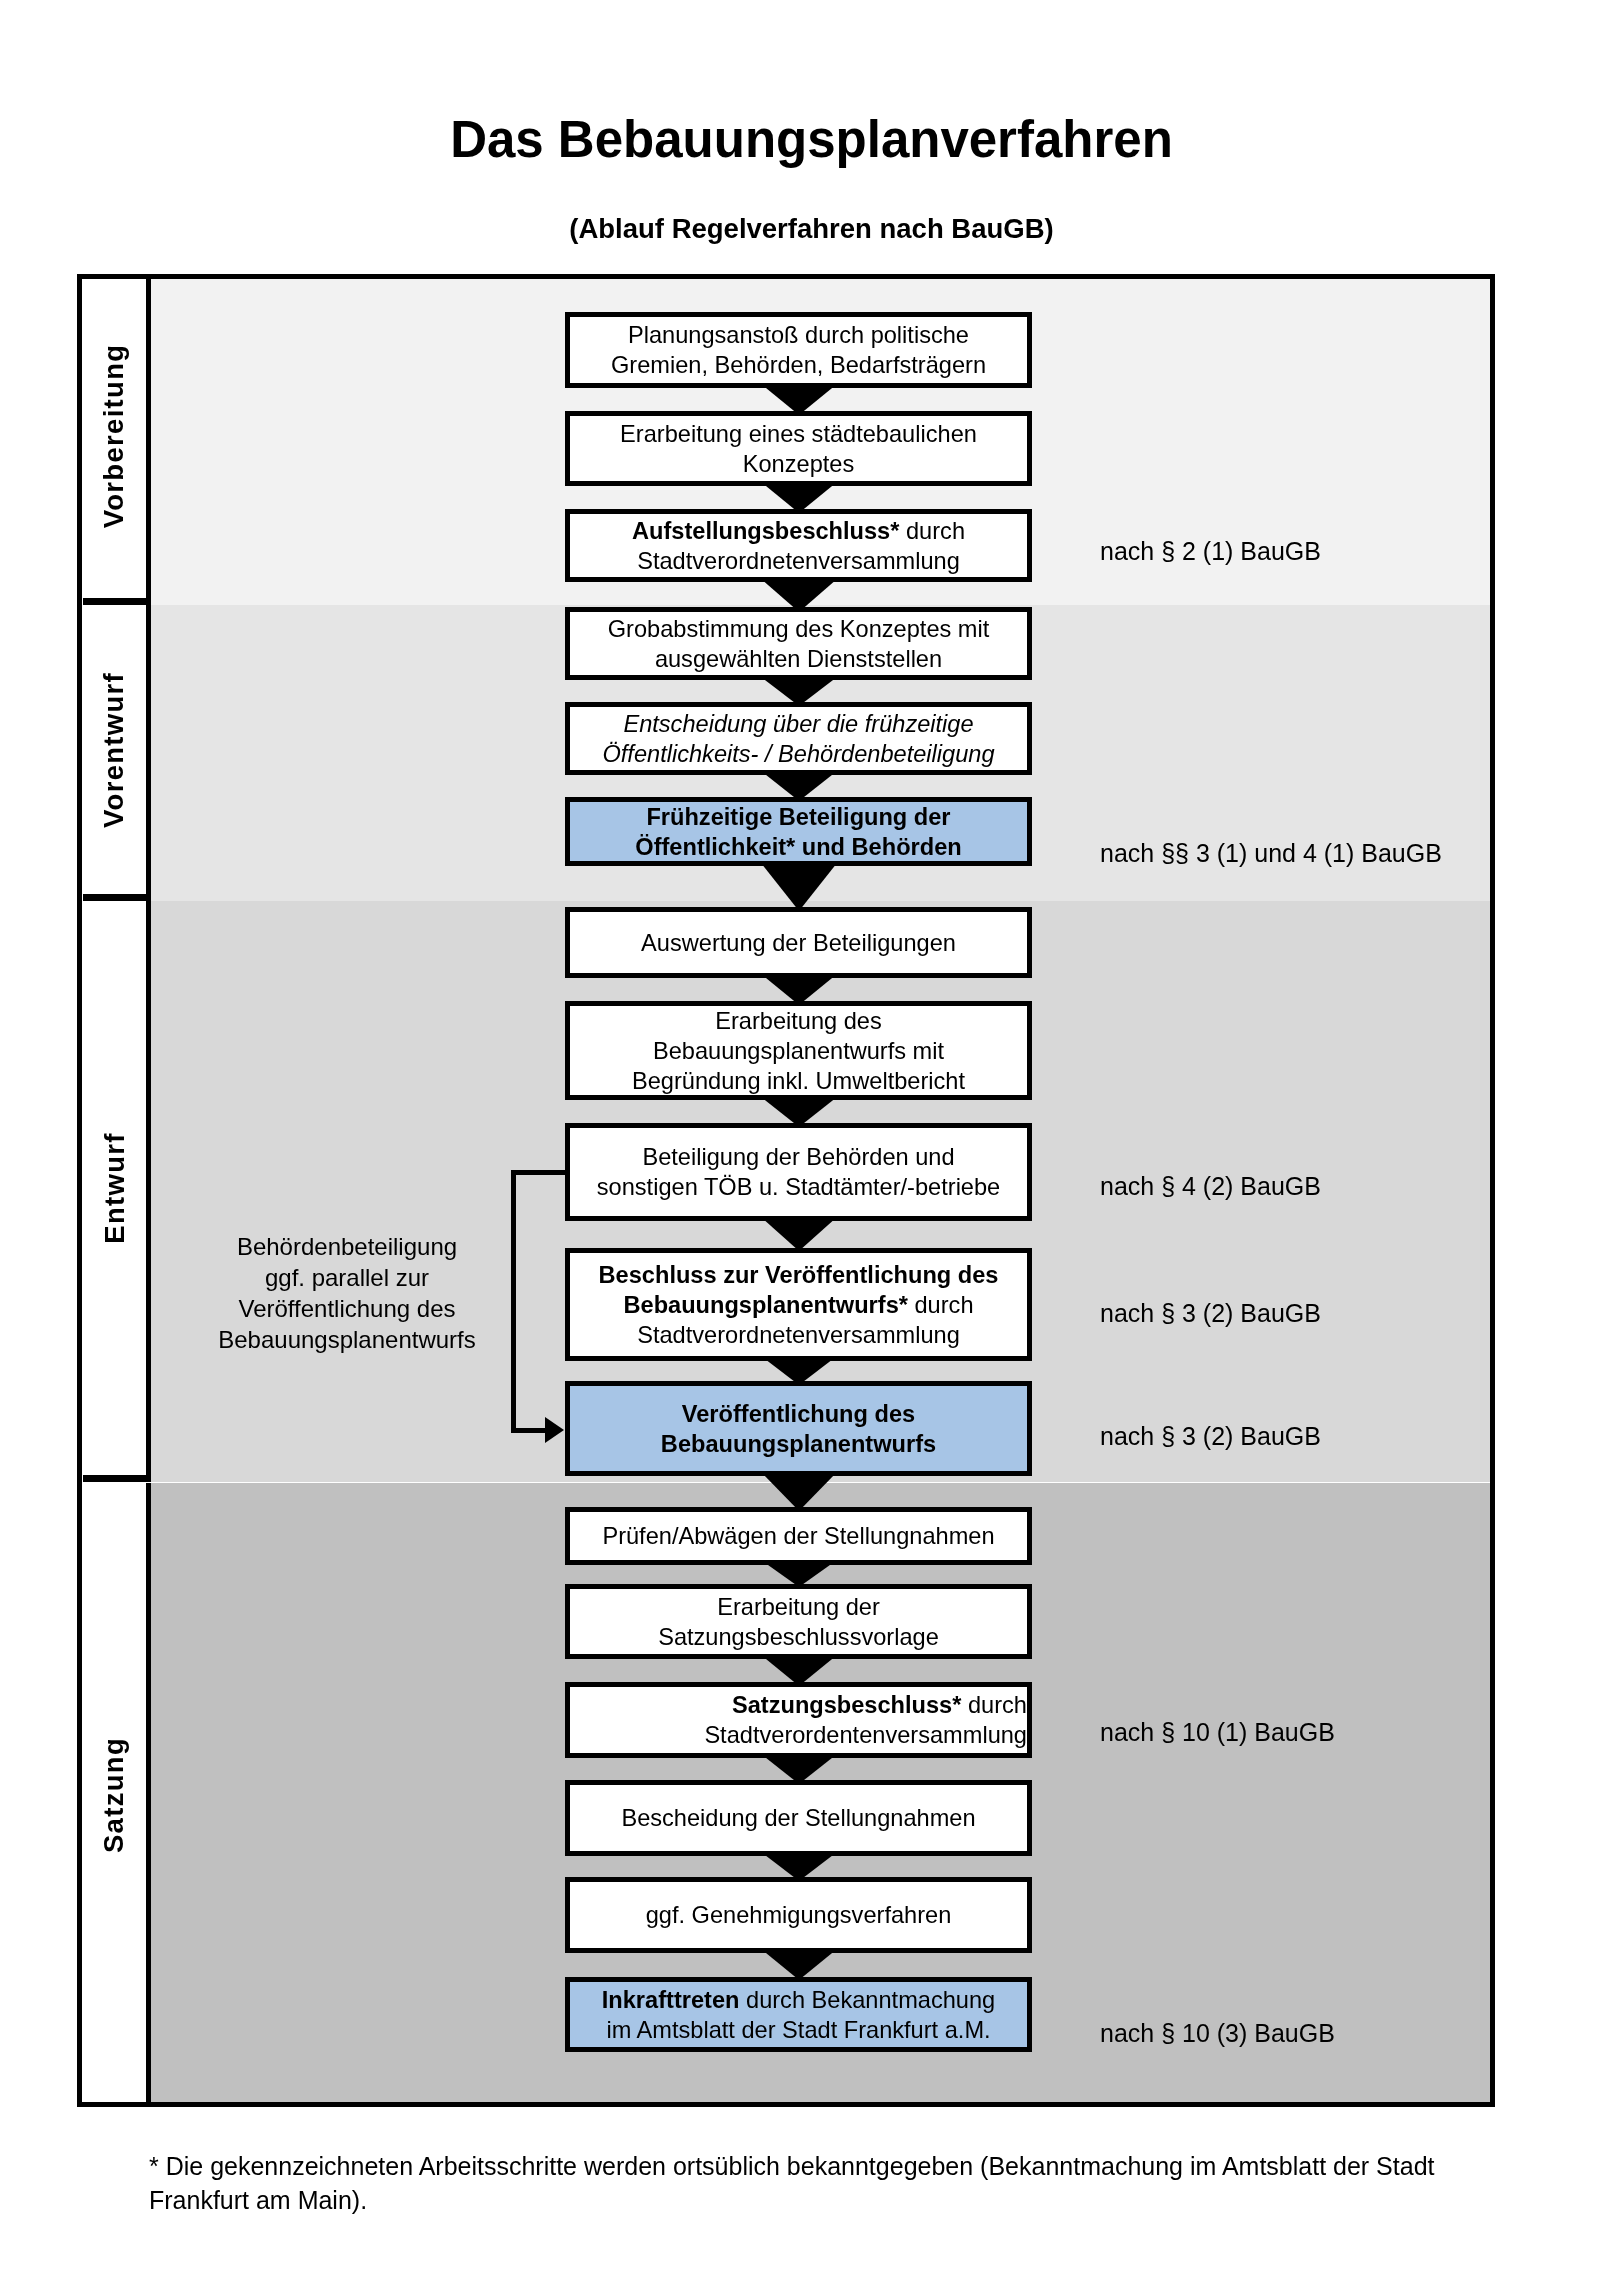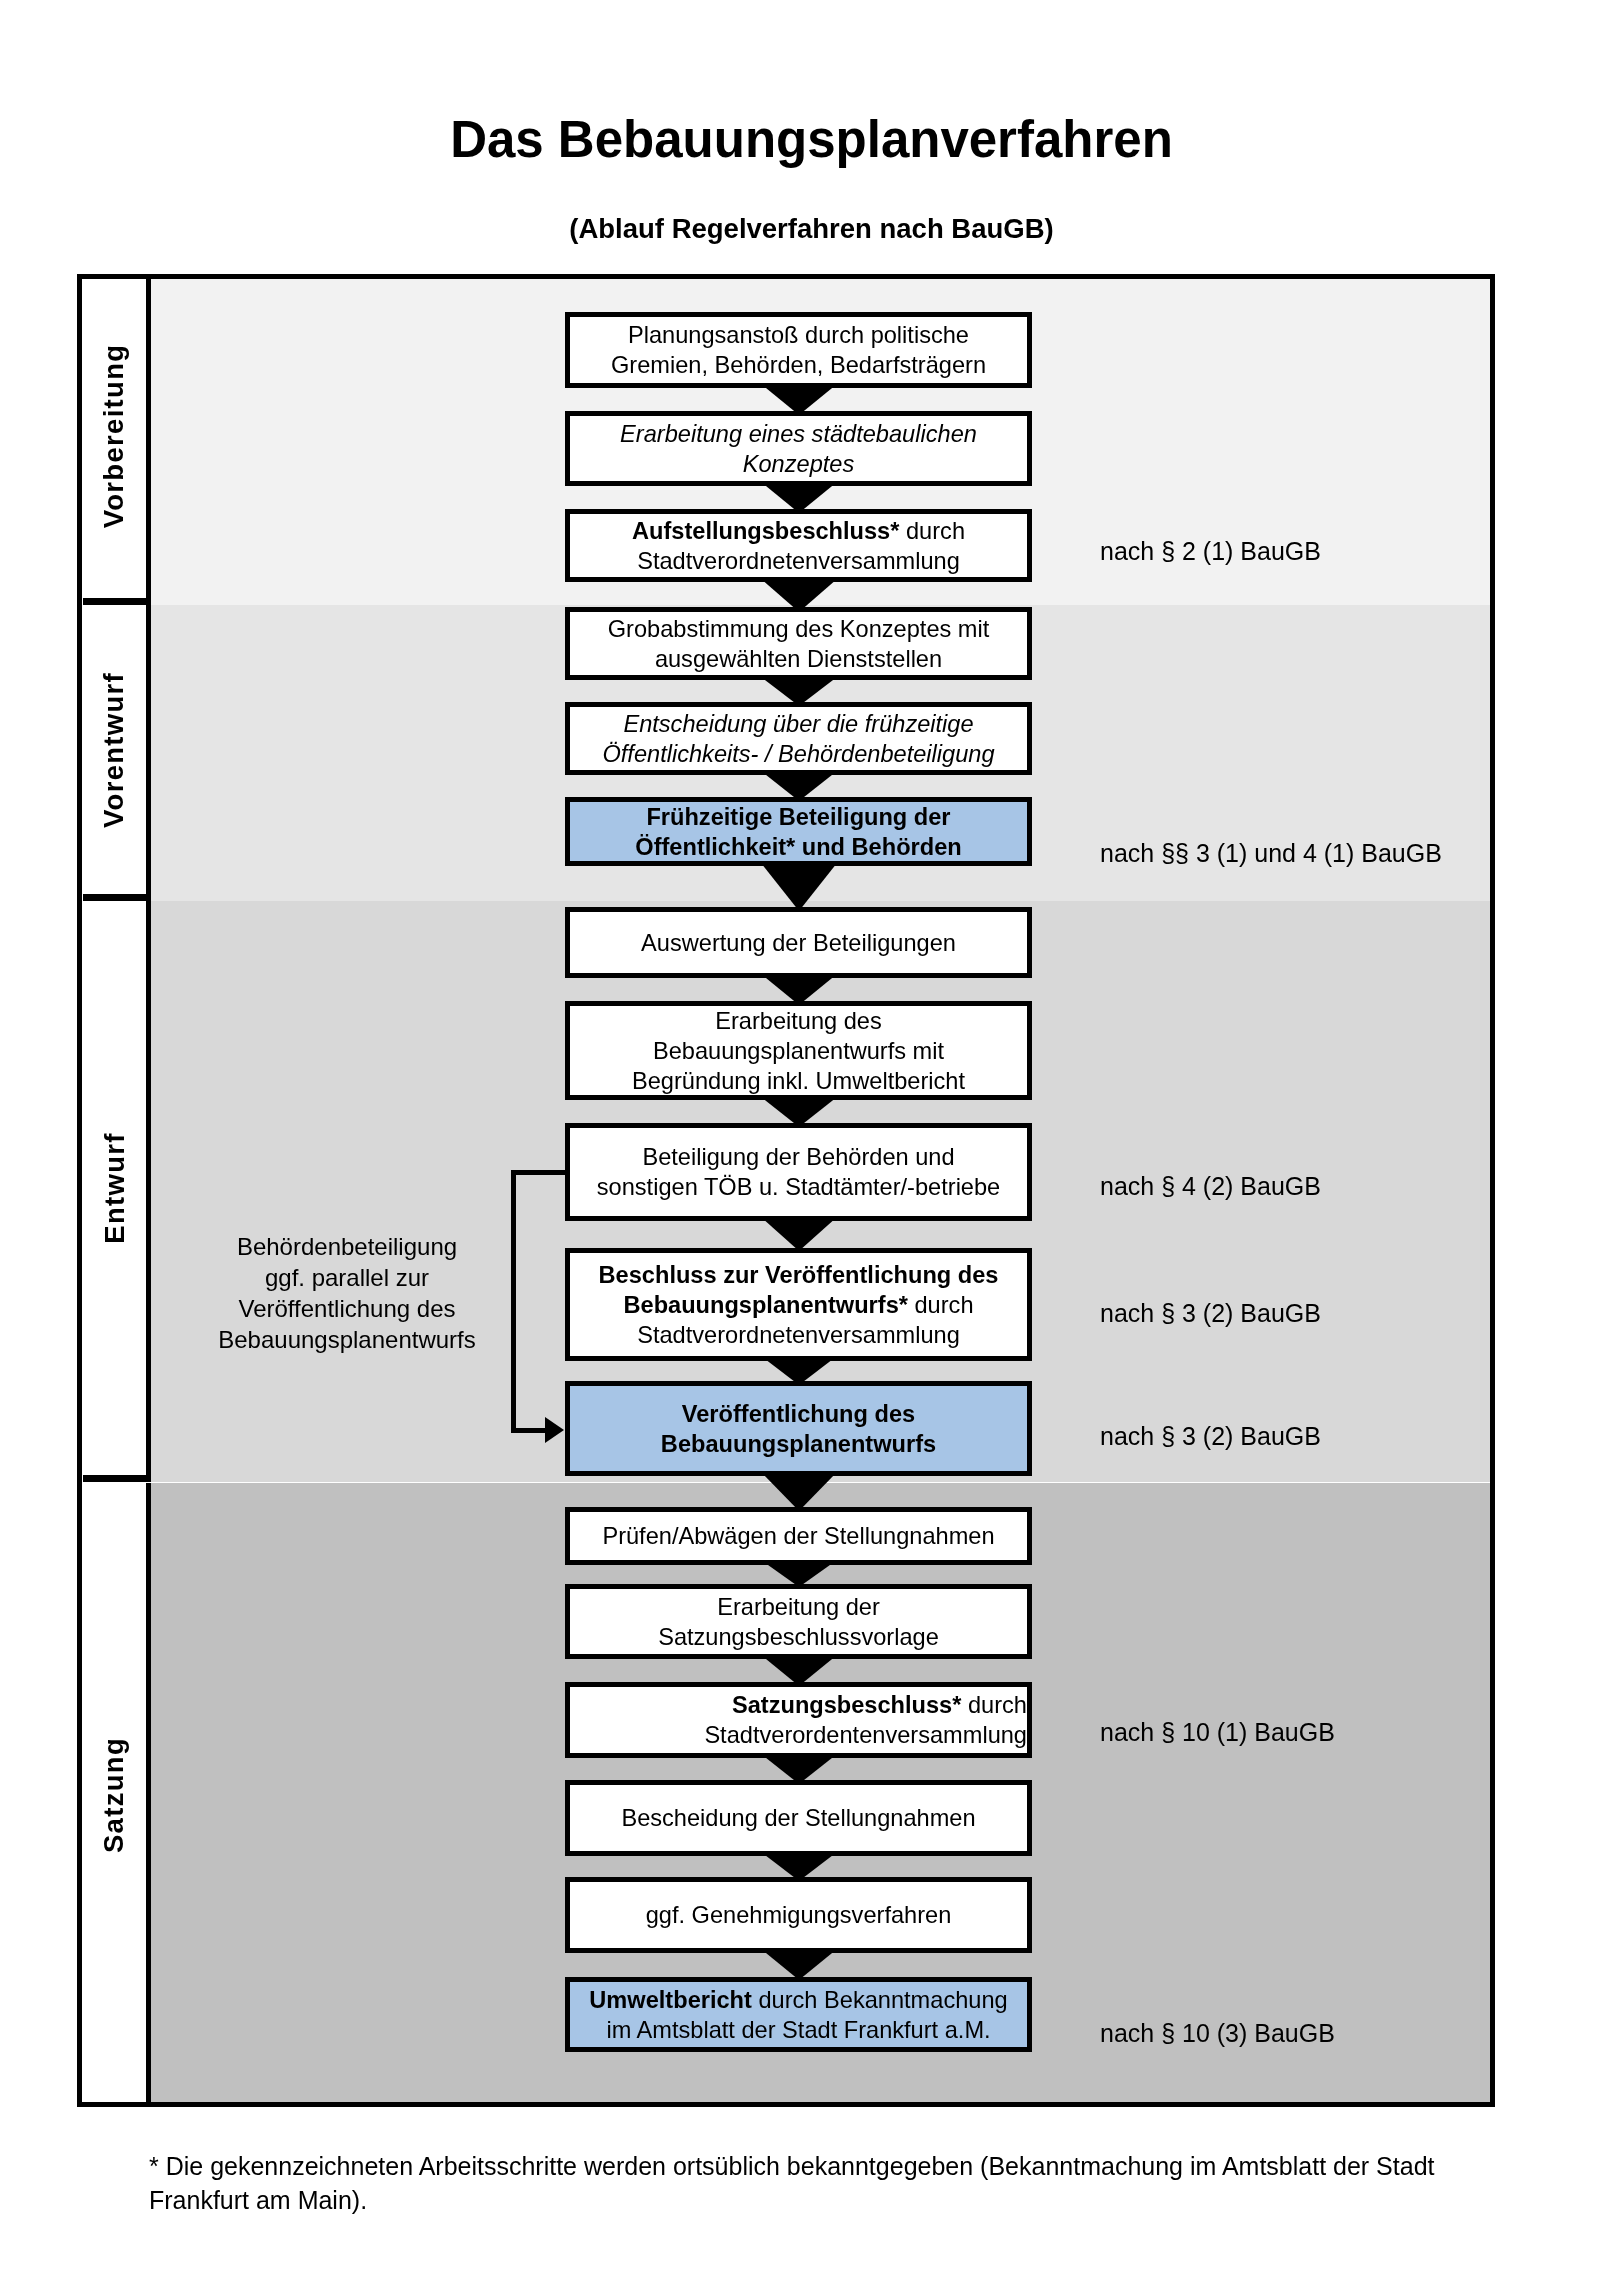--- a/index.html
+++ b/index.html
@@ -61,21 +61,21 @@
         <div class="phase-cell" style="top: 1483px; height: 624px;">
           <span>Satzung</span>
         </div>
       </div>
     <div id="frame"></div>
     <div id="fg">
         <div class="flowbox" style="top: 312px; height: 76px;">
           <div class="ln"><span class="">Planungsanstoß durch politische</span></div>
           <div class="ln"><span class="">Gremien, Behörden, Bedarfsträgern</span></div>
         </div>
-        <div class="flowbox" style="top: 411px; height: 75px; font-style: italic;">
+        <div class="flowbox" style="top: 411px; height: 75px;">
           <div class="ln"><span class="">Erarbeitung eines städtebaulichen</span></div>
           <div class="ln"><span class="">Konzeptes</span></div>
         </div>
         <div class="flowbox" style="top: 509px; height: 73px;">
           <div class="ln"><span class="b">Aufstellungsbeschluss*</span><span class=""> durch</span></div>
           <div class="ln"><span class="">Stadtverordnetenversammlung</span></div>
         </div>
         <div class="flowbox" style="top: 607px; height: 73px;">
           <div class="ln"><span class="">Grobabstimmung des Konzeptes mit</span></div>
           <div class="ln"><span class="">ausgewählten Dienststellen</span></div>
@@ -120,21 +120,21 @@
           <div class="ln"><span class="b">Satzungsbeschluss*</span><span class=""> durch</span></div>
           <div class="ln"><span class="">Stadtverordentenversammlung</span></div>
         </div>
         <div class="flowbox" style="top: 1780px; height: 76px;">
           <div class="ln"><span class="">Bescheidung der Stellungnahmen</span></div>
         </div>
         <div class="flowbox" style="top: 1877px; height: 76px;">
           <div class="ln"><span class="">ggf. Genehmigungsverfahren</span></div>
         </div>
         <div class="flowbox" style="top: 1977px; height: 75px; background: rgb(167, 197, 230);">
-          <div class="ln"><span class="b">Umweltbericht</span><span class=""> durch Bekanntmachung</span></div>
+          <div class="ln"><span class="b">Inkrafttreten</span><span class=""> durch Bekanntmachung</span></div>
           <div class="ln"><span class="">im Amtsblatt der Stadt Frankfurt a.M.</span></div>
         </div>
         <div class="arrow" style="top: 384px; border-top: 31px solid rgb(0, 0, 0);"></div>
         <div class="arrow" style="top: 482px; border-top: 31px solid rgb(0, 0, 0);"></div>
         <div class="arrow" style="top: 579px; border-top: 33px solid rgb(0, 0, 0);"></div>
         <div class="arrow" style="top: 677px; border-top: 29px solid rgb(0, 0, 0);"></div>
         <div class="arrow" style="top: 771px; border-top: 30px solid rgb(0, 0, 0);"></div>
         <div class="arrow" style="top: 863px; border-top: 48px solid rgb(0, 0, 0);"></div>
         <div class="arrow" style="top: 974px; border-top: 31px solid rgb(0, 0, 0);"></div>
         <div class="arrow" style="top: 1097px; border-top: 30px solid rgb(0, 0, 0);"></div>

